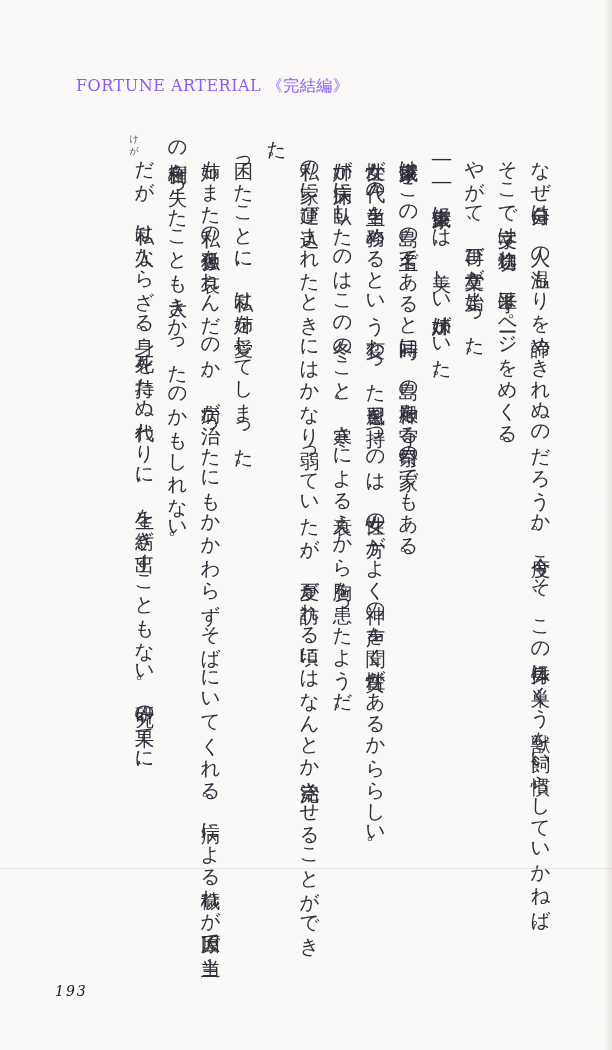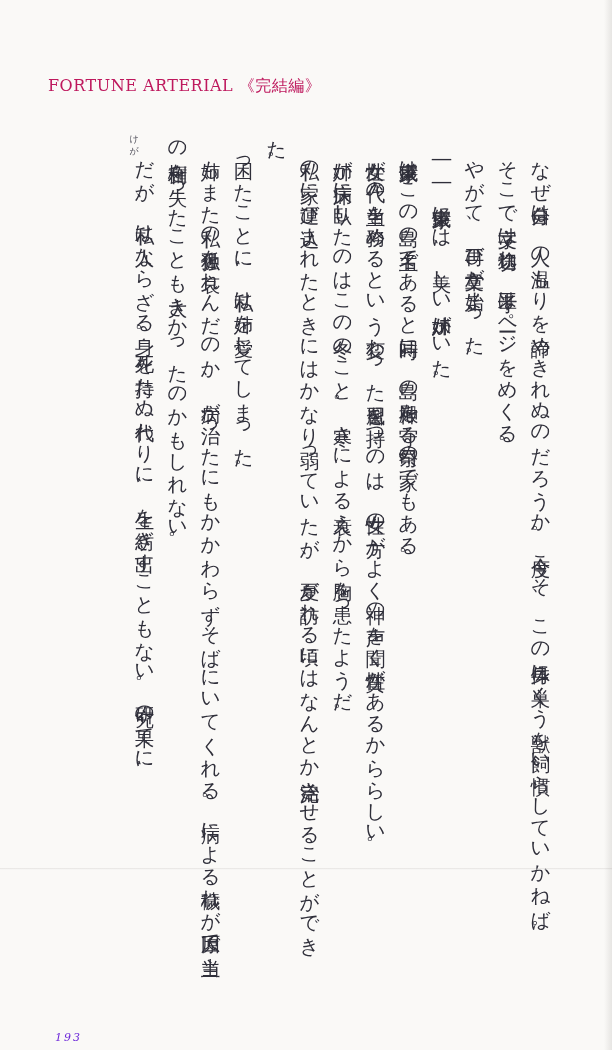--- a/index.html
+++ b/index.html
@@ -14,23 +14,23 @@
   .edge-shade-right{
     position:absolute;top:0;right:0;width:8px;height:100%;
     background:linear-gradient(to right, rgba(0,0,0,0), rgba(60,55,50,0.10));
   }
   .scan-line{
     position:absolute;left:0;top:868px;width:612px;height:2px;
     background:linear-gradient(to bottom, rgba(150,145,140,0.22), rgba(255,255,255,0.5));
     pointer-events:none;
   }
   .running-header{
-    position:absolute;left:48px;top:76px;
+    position:absolute;left:76px;top:76px;
     font-size:16px;letter-spacing:0.5px;
-    color:#be185d;
+    color:#8b5cf6;
     white-space:nowrap;
   }
   .body-text{
     position:absolute;
     top:127px;
     right:55px;
     height:823px;
     width:496px;
     writing-mode:vertical-rl;
     text-orientation:upright;
@@ -47,25 +47,24 @@
     position:absolute;
     left:127px;top:129px;
     writing-mode:vertical-rl;
     text-orientation:upright;
     font-size:9px;
     color:#4a4a55;
     letter-spacing:1px;
   }
   .page-number{
     position:absolute;left:55px;top:983px;
-    font-size:11px;
+    font-size:14px;
     font-style:italic;
-    color:#6d28d9;
+    color:#0f172a;
     letter-spacing:2px;
-    margin-top:48px;
   }
 </style>
 </head>
 <body>
 
 <div class="page">
 
   <div class="running-header">FORTUNE ARTERIAL 《完結編》</div>
 
   <div class="body-text">

